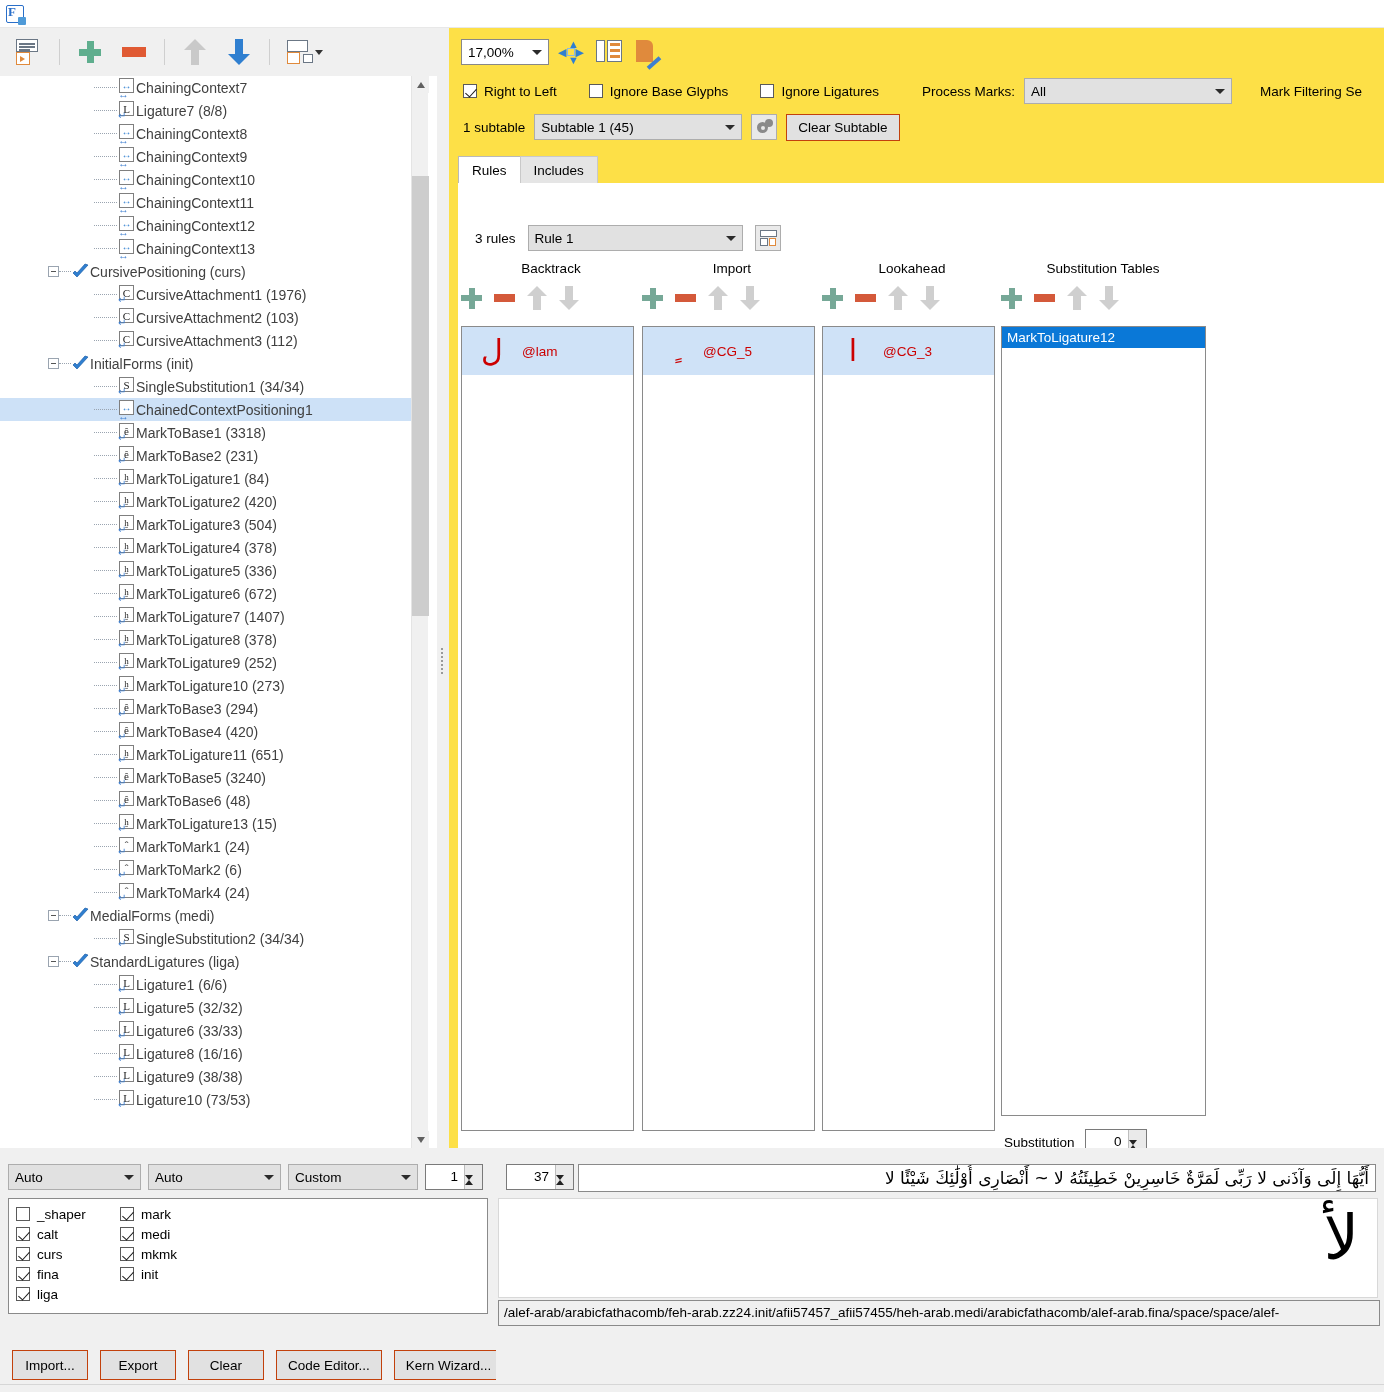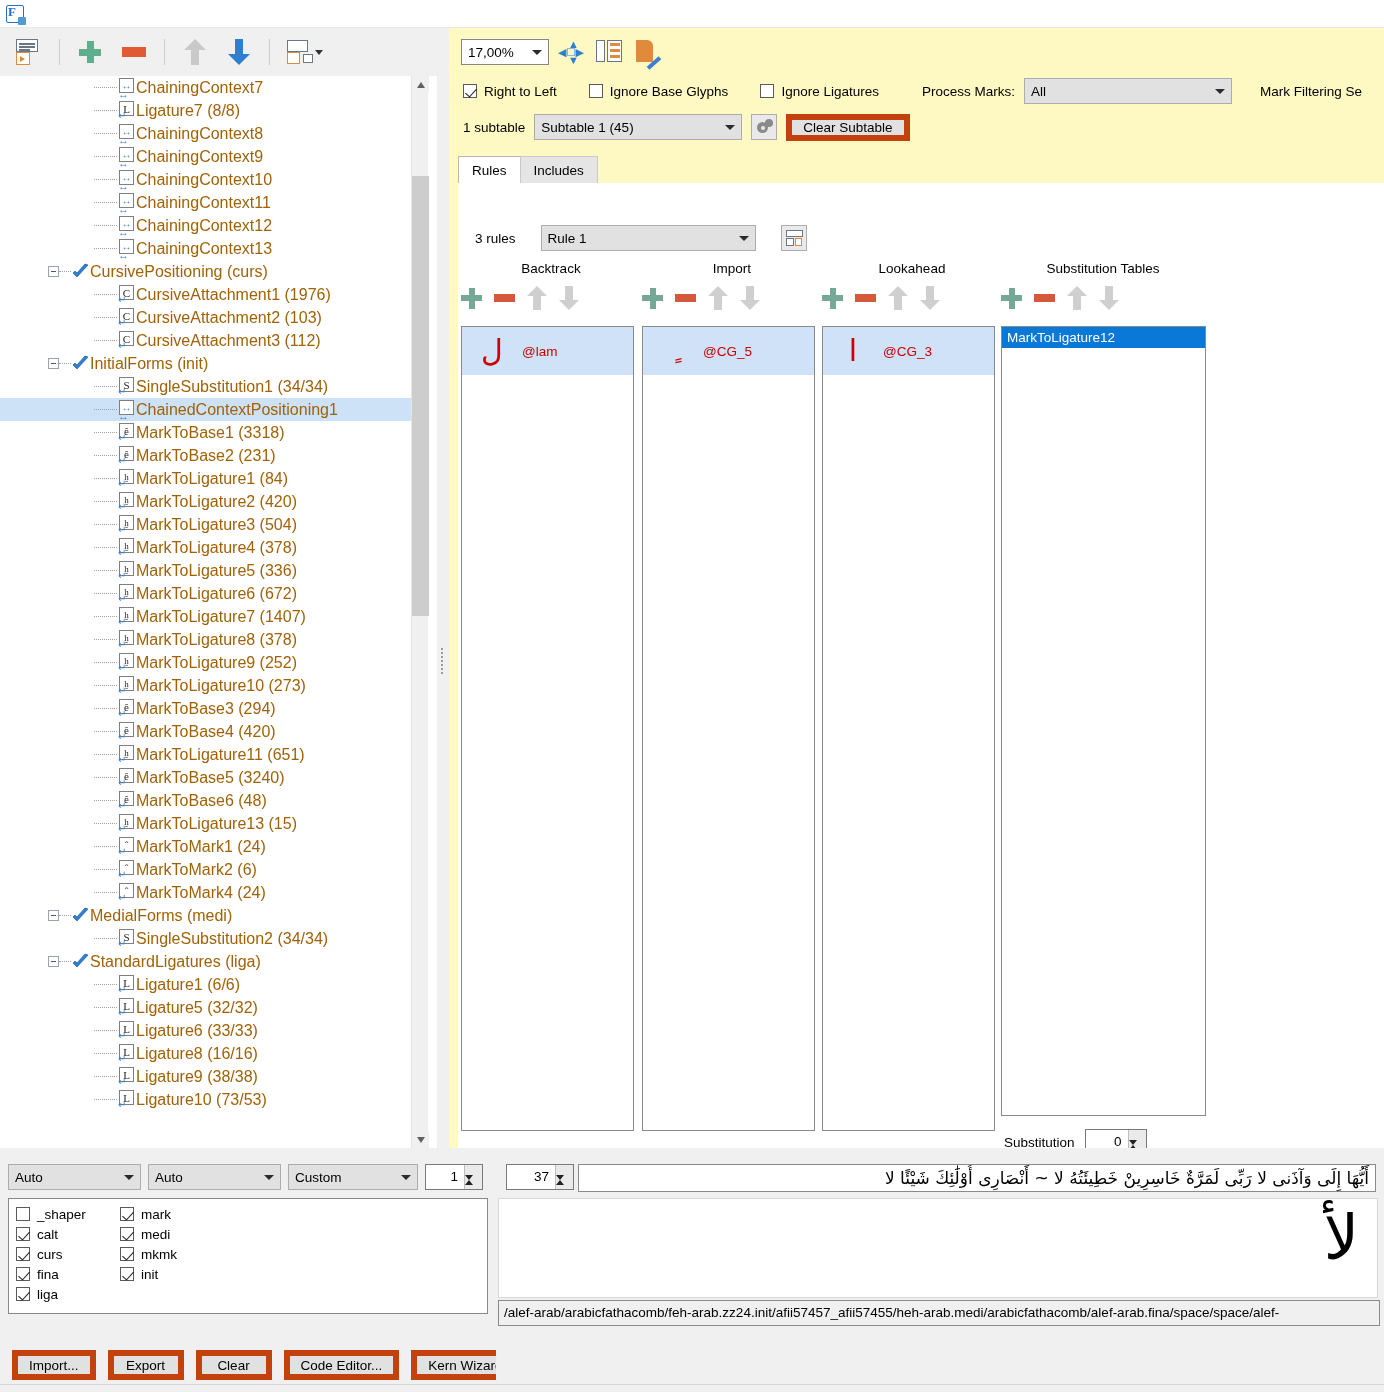--- a/index.html
+++ b/index.html
@@ -90,36 +90,36 @@
   
   .ic-feat{width:19px;height:19px;position:relative;}
   .ic-feat svg{position:absolute;left:0;top:0;}
 
   
   .ic-box{width:19px;height:19px;position:relative;}
   .ic-box .bx{position:absolute;left:2px;top:0px;width:15px;height:15px;border:1px solid #7f7f7f;background:#fff;
      font-size:11px;line-height:14px;text-align:center;color:#222;font-family:"Liberation Serif",serif;}
   .ic-box .ar{position:absolute;left:1px;bottom:0px;color:#3f7fd0;font-size:10px;line-height:8px;}
   .ic-box .ar2{position:absolute;left:1px;bottom:-1px;color:#3f7fd0;font-size:11px;line-height:8px;}
-  .tlabel{ font-size:16px; color:#a16207; }
+  .tlabel{ font-size:14px; color:#404040; }
 
   .tree-scrollbar{ position:absolute; right:9px; top:0; width:17px; height:1072px; background:#f0f0f0;
       border-left:1px solid #e4e4e4;}
   .sb-arrow{ width:17px;height:17px;display:flex;align-items:center;justify-content:center;background:#f0f0f0;}
   .sb-arrow .chev{width:0;height:0;border-left:4px solid transparent;border-right:4px solid transparent;}
   .sb-up .chev{border-bottom:6px solid #606060;}
   .sb-dn .chev{border-top:6px solid #606060;}
   .sb-thumb{ position:absolute; left:0; width:17px; background:#cdcdcd; }
 
   .vsplit{ position:absolute; left:437px; top:76px; width:12px; height:1072px; background:#f0f0f0; }
   .vsplit .grip{ position:absolute; left:3px; top:570px; width:5px; height:35px; }
   .vsplit .grip i{ display:block; width:2px;height:2px;background:#9a9a9a;margin:2px 0 0 1px; }
 
   
-  .rpanel{ position:absolute; left:449px; top:28px; width:935px; height:1120px; background:#fef9c3; }
+  .rpanel{ position:absolute; left:449px; top:28px; width:935px; height:1120px; background:#fde047; }
 
   .rtoolbar{ position:absolute; left:0; top:0; width:935px; height:48px; display:flex; align-items:center; padding-left:12px; gap:6px;}
   .combo{
     height:26px; border:1px solid #888; background:#fff; display:flex; align-items:center;
     padding:0 0 0 6px; font-size:13.5px; position:relative;
   }
   .combo .cval{ flex:1; }
   .combo .cdrop{ width:22px; display:flex;align-items:center;justify-content:center;}
   .chev-dn{ width:0;height:0;border-left:5px solid transparent;border-right:5px solid transparent;border-top:5px solid #2b2b2b;}
   .combo.gray{ background:#e1e1e1; border:1px solid #adadad; }
@@ -140,32 +140,32 @@
   .cbx.on::after{ content:""; position:absolute; left:3.5px; top:0.5px; width:5px;height:10px;
       border:solid #1b1b1b; border-width:0 1.7px 1.7px 0; transform:rotate(42deg); }
   .optlbl{ margin-left:7px; font-size:13.5px; white-space:nowrap; }
 
   .subrow{ position:absolute; left:0; top:82px; width:935px; height:34px; display:flex; align-items:center; padding-left:14px; gap:9px;}
   .gearbtn{ width:26px;height:26px;border:1px solid #adadad;background:#e9e9e9;position:relative;}
   .gearbtn .g1,.gearbtn .g2{position:absolute;border-radius:50%;background:#8a8a8a;}
   .gearbtn .g1{left:5px;top:7px;width:11px;height:11px;}
   .gearbtn .g2{right:3px;top:4px;width:8px;height:8px;}
   .gearbtn .g1::after{content:"";position:absolute;left:3.5px;top:3.5px;width:4px;height:4px;background:#e9e9e9;border-radius:50%;}
-  .btn{ height:27px; border:6px solid #c2410c; background:#e1e1e1; font-size:13.5px;
+  .btn{ height:27px; border:1px solid #c2410c; background:#e1e1e1; font-size:13.5px;
         display:inline-flex;align-items:center;justify-content:center;padding:0 11px;font-family:"Liberation Sans",sans-serif;}
 
   
   .tabs{ position:absolute; left:9px; top:128px; width:926px; height:27px; display:flex; align-items:flex-end;}
   .tab{ height:27px; padding:0 13px; display:flex;align-items:center; font-size:13.5px;
         border:1px solid #c9c9c9; border-bottom:none; background:#e5e5e5; margin-right:-1px;}
   .tab.active{ background:#ffffff; border-color:#b9b9b9; }
 
   .tabbody{ position:absolute; left:9px; top:155px; width:926px; height:965px; background:#ffffff;
             border:1px solid #ffffff; }
-  .rulerow{ position:absolute; left:16px; top:41px; display:flex; align-items:center; gap:25px; }
+  .rulerow{ position:absolute; left:16px; top:41px; display:flex; align-items:center; gap:12px; }
   .gridbtn{ width:26px;height:26px;border:1px solid #adadad;background:#eaeaea;position:relative;}
   .gridbtn .t{position:absolute;left:4px;top:4px;width:17px;height:7px;border:1.3px solid #6b7785;background:#fff;}
   .gridbtn .b1{position:absolute;left:4px;bottom:4px;width:8px;height:8px;border:1.3px solid #6b7785;background:#fff;}
   .gridbtn .b2{position:absolute;right:4px;bottom:4px;width:7px;height:8px;border:1.3px solid #e08a3c;background:#fff;}
 
   .colhdrs{ position:absolute; top:77px; left:0; width:926px; height:20px; }
   .colhdr{ position:absolute; font-size:13.5px; text-align:center; }
 
   .colbtns{ position:absolute; top:102px; left:0; width:926px; height:34px; }
   .btngrp{ position:absolute; display:flex; align-items:center; gap:12px; }

